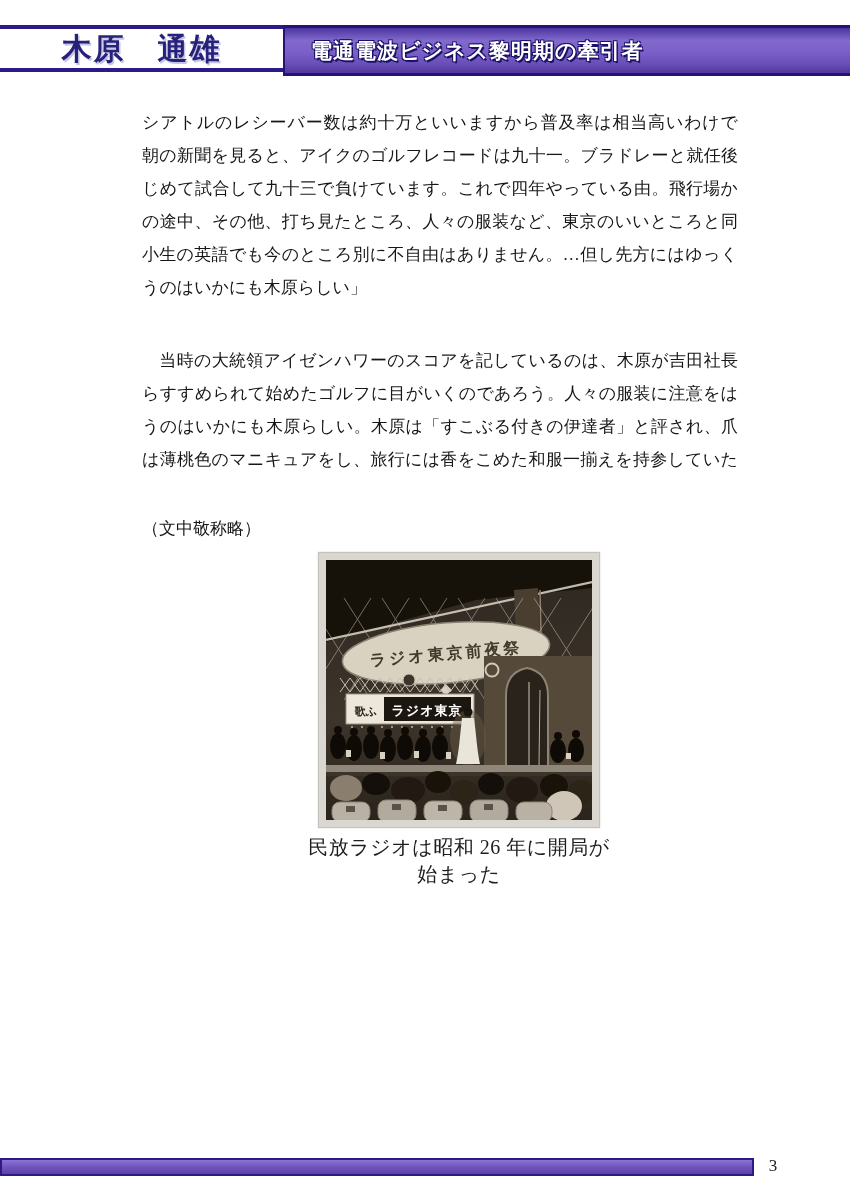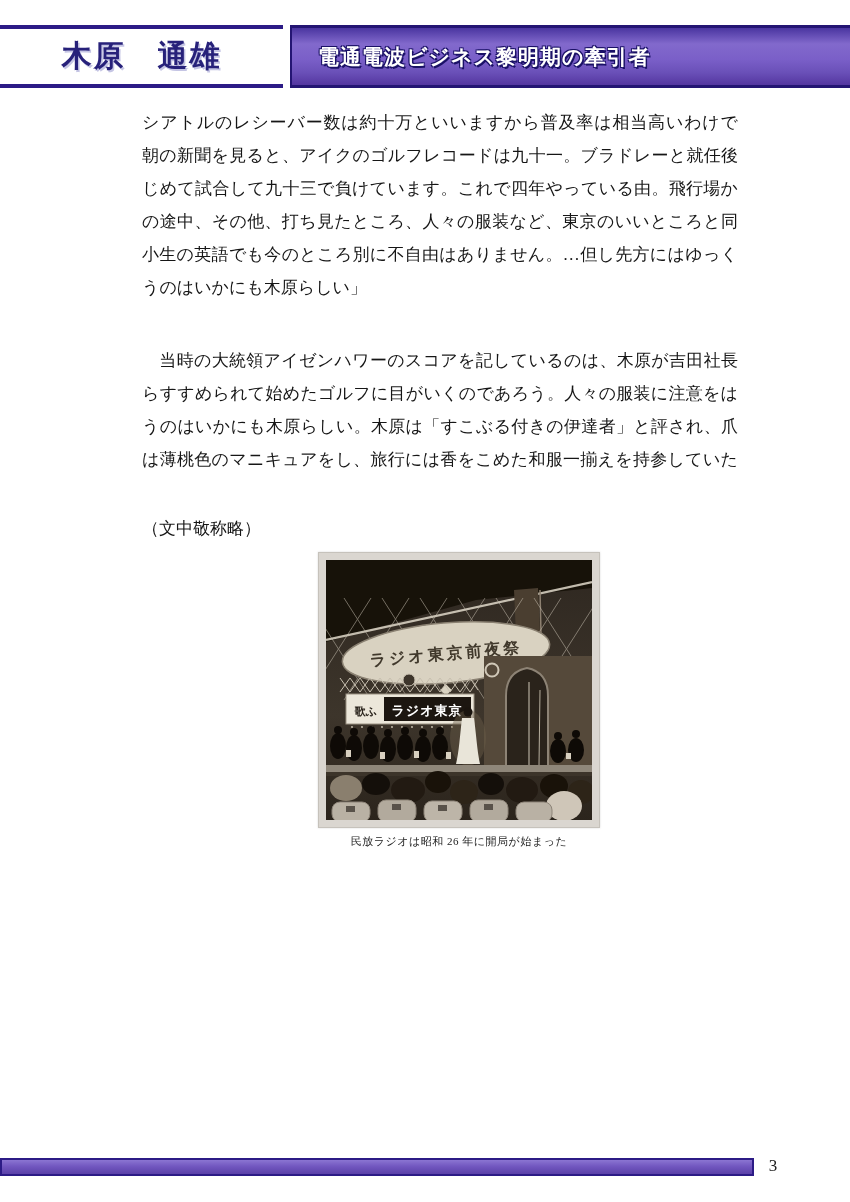--- a/index.html
+++ b/index.html
@@ -1,48 +1,48 @@
 <!DOCTYPE html>
 <html><head>
 <meta charset="utf-8">
 <style>
   html,body{margin:0;padding:0;background:#fff;}
   .page{position:relative;width:850px;height:1202px;background:#ffffff;overflow:hidden;
         font-family:"Liberation Serif","DejaVu Serif",serif;}
 
   
   .header{position:absolute;left:0;top:25px;width:850px;height:47px;display:flex;}
-  .name-box{box-sizing:border-box;width:283px;height:63px;background:#ffffff;
+  .name-box{box-sizing:border-box;width:283px;height:47px;background:#ffffff;
             border-top:4px solid #2c1b86;border-bottom:4px solid #2c1b86;
-            display:flex;align-items:center;justify-content:center;}
+            display:flex;align-items:flex-start;justify-content:center;}
   .name-box span{font-size:30px;font-weight:bold;color:#27217a;letter-spacing:2px;
             text-shadow:1.5px 1.5px 0 rgba(150,150,205,.55);}
-  .banner{box-sizing:border-box;flex:1;height:63px;
+  .banner{box-sizing:border-box;flex:1;height:51px;
           border-top:3px solid #241573;border-bottom:3px solid #241573;border-left:2px solid #241573;
           background:linear-gradient(180deg,#4a35a0 0%,#8269cc 28%,#7a5fc8 55%,#6a50b8 78%,#5436a0 100%);
-          display:flex;align-items:center;padding-left:26px;margin-left:7px;}
+          display:flex;align-items:center;padding-left:26px;}
   .banner span{font-family:"Liberation Sans","DejaVu Sans",sans-serif;
           font-size:21px;font-weight:bold;color:#ffffff;letter-spacing:1px;
           text-shadow:1.5px 1.5px 0 #1a1166,-1px -1px 0 #1a1166,1px -1px 0 #1a1166,-1px 1px 0 #1a1166;}
 
   
   .textcol{position:absolute;left:142px;width:596px;color:#161616;font-size:17px;}
   .p1{top:106px;} .p2{top:344px;}
   .line{height:33px;line-height:33px;white-space:nowrap;}
   .jline{text-align:justify;text-align-last:justify;white-space:normal;overflow:hidden;}
   .lline{text-align:left;}
   .credit{position:absolute;left:142px;top:512px;width:596px;height:33px;line-height:33px;
           text-align:left;font-size:17px;color:#161616;}
 
   
   .photo-frame{position:absolute;left:318px;top:552px;width:282px;height:276px;box-sizing:border-box;
           background:#dad6d0;border:1px solid #c6c2bb;padding:7px;box-shadow:0 0 2px rgba(0,0,0,.15);}
   .photo-frame svg{display:block;}
   .caption{position:absolute;left:300px;top:834px;width:318px;text-align:center;
-          font-size:11px;color:#1d1d1d;letter-spacing:0.5px;}
+          font-size:20px;color:#1d1d1d;letter-spacing:0.5px;}
 
   
   .footer-bar{position:absolute;left:0;top:1158px;width:754px;height:18px;box-sizing:border-box;
           border:2px solid #2c1b86;
           background:linear-gradient(180deg,#8b75d2 0%,#7257c0 45%,#5b41a8 100%);}
   .page-num{position:absolute;left:757px;top:1153px;width:32px;height:26px;line-height:26px;
           text-align:center;font-size:17px;color:#222;}
 </style>
 </head>
 <body>

